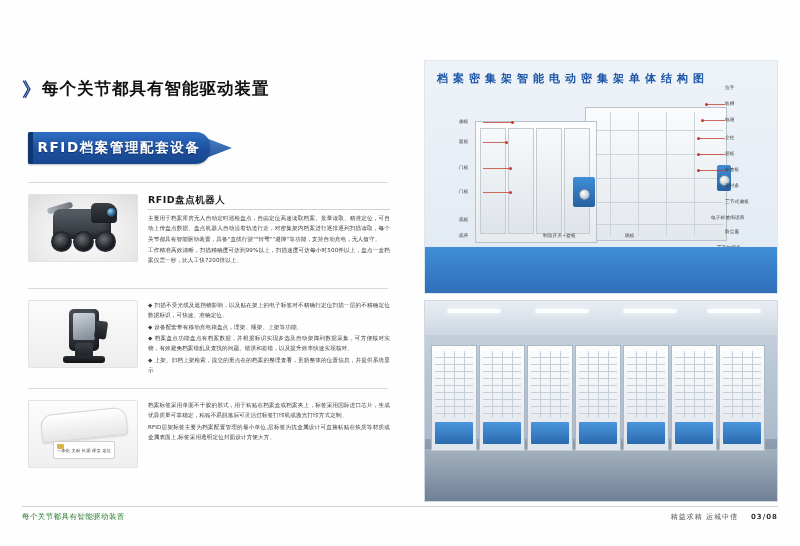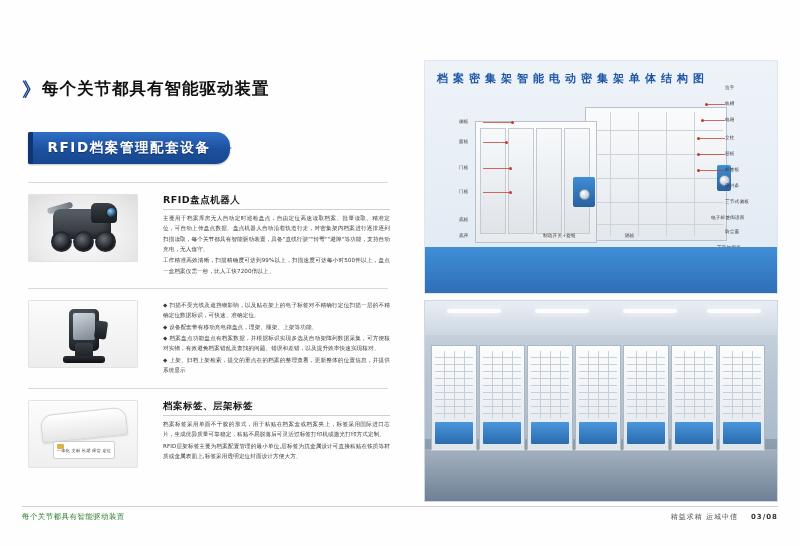--- a/index.html
+++ b/index.html
@@ -23,21 +23,21 @@
     display:flex;align-items:center;gap:4px;
   }
   .brand-arrow{
     color:#1b3f8b;font-size:19px;font-weight:bold;line-height:1;
     letter-spacing:-3px;
   }
   .brand-title{
     font-size:16.5px;font-weight:bold;color:#111;letter-spacing:1px;
   }
   .banner{
-    position:absolute;left:28px;top:132px;width:202px;height:32px;
+    position:absolute;left:28px;top:132px;width:182px;height:32px;
   }
   .banner-shape{
     position:absolute;inset:0;
     background:linear-gradient(180deg,#2f6fc4 0%,#1d4f9e 55%,#17478f 100%);
     border-radius:2px 14px 14px 2px;
     box-shadow:0 1px 2px rgba(0,0,0,.25);
   }
   .banner-shape:after{
     content:"";position:absolute;left:0;top:0;width:5px;height:100%;
     background:#0f3572;border-radius:2px 0 0 2px;
@@ -51,21 +51,21 @@
     position:absolute;left:178px;top:6px;width:26px;height:20px;
     background:linear-gradient(180deg,#2f6fc4,#17478f);
     clip-path:polygon(0 0,100% 50%,0 100%);
     opacity:.9;
   }
   .divider{
     position:absolute;left:28px;height:1px;background:#d8d8d8;width:360px;
   }
   .entry{
     position:absolute;left:28px;width:362px;
-    display:flex;gap:25px;
+    display:flex;gap:10px;
   }
   .thumb{
     width:108px;height:66px;flex:0 0 108px;
     background:#f2f2f2;border:1px solid #e3e3e3;
     position:relative;overflow:hidden;border-radius:1px;
   }
   .entry-body{flex:1;min-width:0;}
   .entry-title{
     font-size:9.5px;font-weight:bold;color:#1a1a1a;
     border-bottom:1px solid #cfcfcf;padding-bottom:2px;margin-bottom:3px;
@@ -338,21 +338,20 @@
       <div class="thumb">
         <div class="tagart">
           <div class="roll"></div>
           <div class="card">
             <span>一体化 文献 长期 保管 定位</span>
           </div>
           <div class="chip"></div>
         </div>
       </div>
       <div class="entry-body">
-        <div class="entry-title">档案标签、层架标签</div>
         <div class="entry-text">
           <p>档案标签采用单面不干胶的形式，用于粘贴在档案盒或档案夹上，标签采用国际进口芯片，生成优异质量可靠稳定，粘贴不易脱落后可灵活过标签打印机或激光打印方式定制。</p>
           <p>RFID层架标签主要为档案配置管理的最小单位,层标签为抗金属设计可直接粘贴在铁质等材质或金属表面上,标签采用透明定位封面设计方便大方。</p>
         </div>
       </div>
     </div>
   </div>
 
   <div class="right-col">
 

